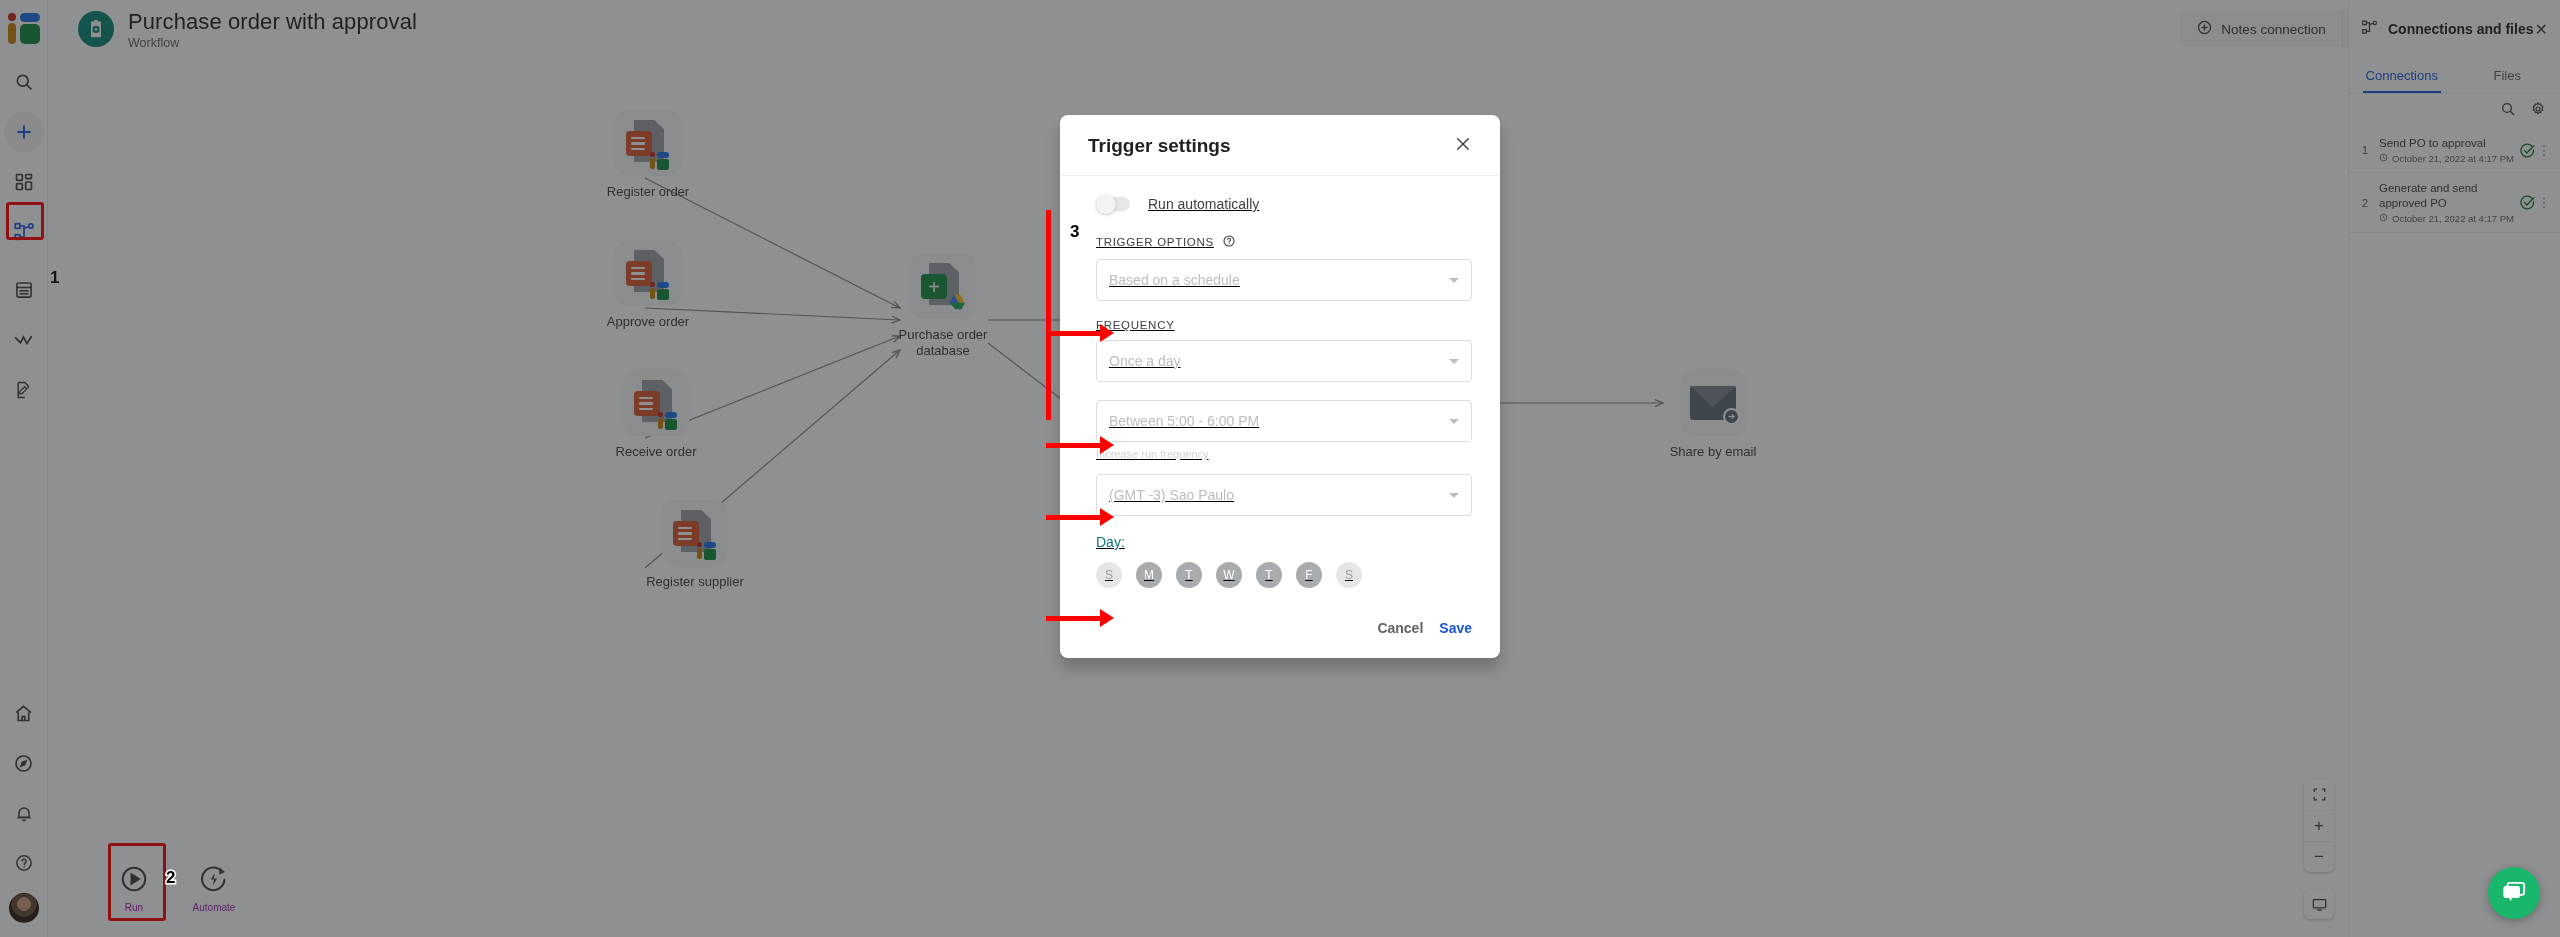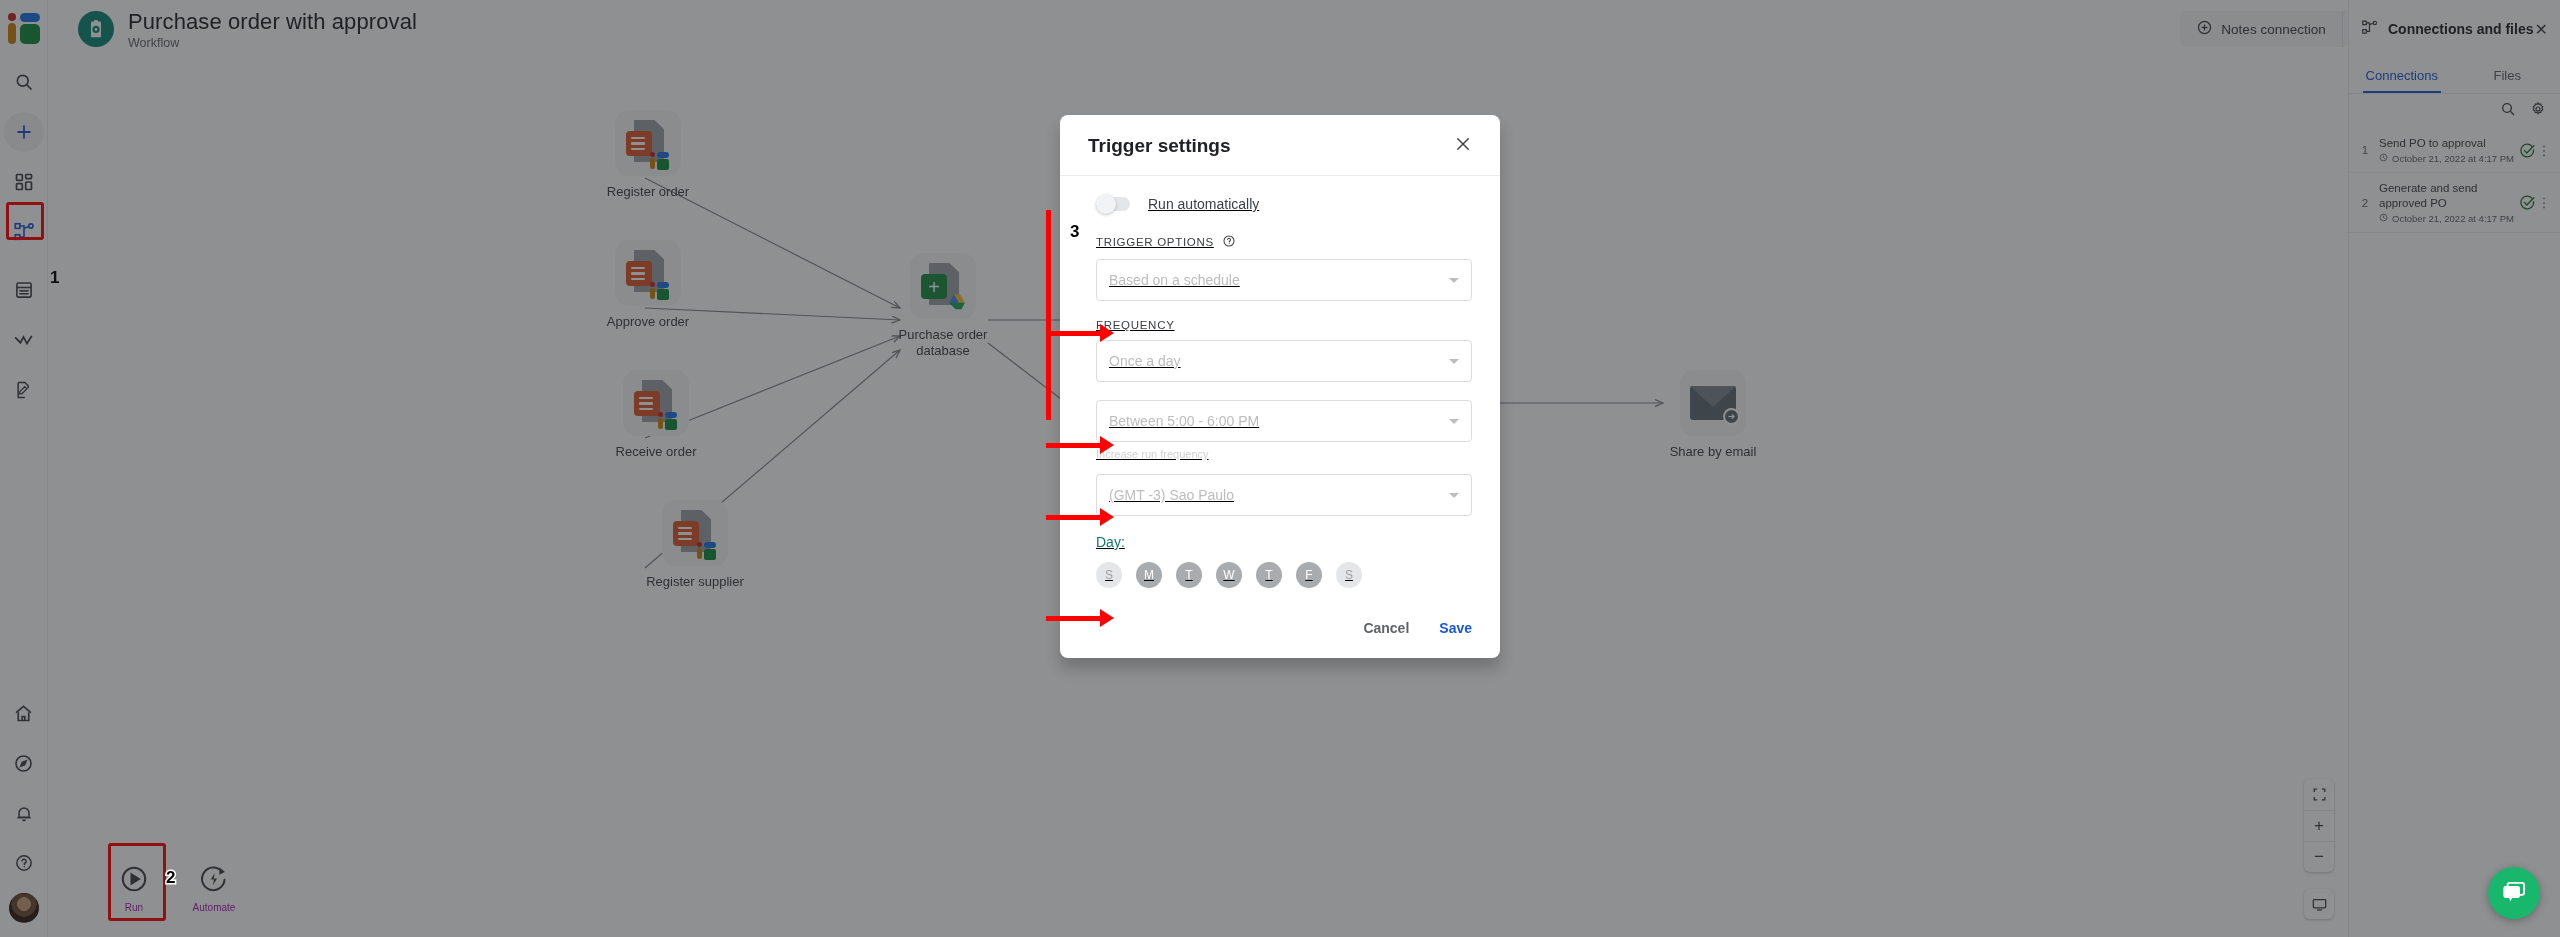--- a/index.html
+++ b/index.html
@@ -183,21 +183,21 @@
   .sel .caret { margin-left:auto; width:0; height:0; border-left:5px solid transparent; border-right:5px solid transparent; border-top:5px solid #bdbdbd; }
   .helper { font-size:11px; color:#d0d0d0; margin-top:-12px; margin-bottom:14px; }
   .day-cap { font-size:14px; color:#0f766e; margin-bottom:12px; }
   #days { display:flex; gap:14px; margin-bottom:26px; }
   .day {
     width:26px; height:26px; border-radius:50%; display:flex; align-items:center; justify-content:center;
     font-size:12px; color:#fff; cursor:pointer;
   }
   .day.off { background:#e4e6e8; color:#9aa0a6; }
   .day.on { background:#a9acae; color:#fff; }
-  #m-foot { display:flex; justify-content:flex-end; gap:30px; padding: 0 28px 22px 28px; }
+  #m-foot { display:flex; justify-content:flex-end; gap:16px; padding: 0 28px 22px 28px; }
   .m-btn { font-size:14px; font-weight:bold; cursor:pointer; }
   #btn-cancel { color:#5f6368; }
   #btn-save { color:#1a56db; }
 
   
   .ann-num {
     position:absolute; z-index:120; font-size:17px; font-weight:bold; color:#000;
     -webkit-text-stroke: 3px #fff; paint-order: stroke fill;
   }
   #ann-bar { position:absolute; left:1046px; top:210px; width:5px; height:210px; background:#ff0000; z-index:110; }

